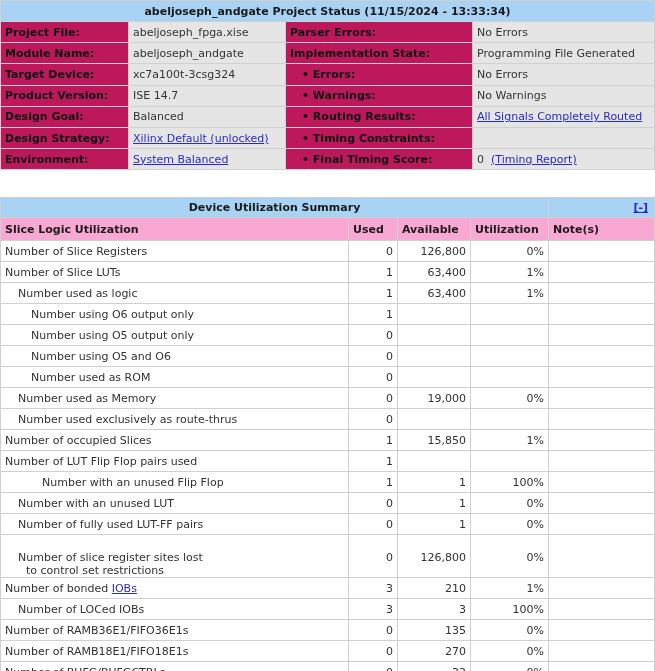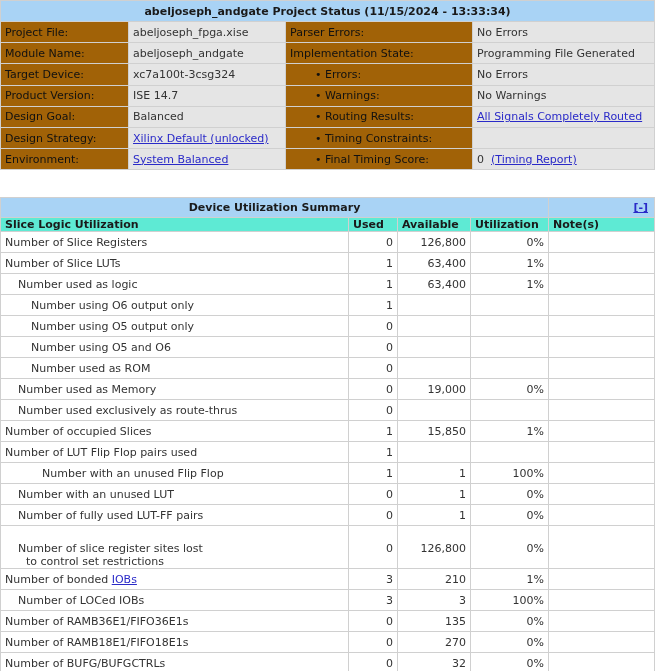--- a/index.html
+++ b/index.html
@@ -18,32 +18,32 @@
       font-weight: normal;
       text-align: left;
     }
     .title-row td {
       background: #a9d3f5;
       font-weight: bold;
       text-align: center;
       height: 21px;
       color: #1a1a1a;
     }
-    .lbl { background: #a16207; font-weight: normal; color: #111; }
-    .lbl.sub { padding-left: 29px; }
+    .lbl { background: #be185d; font-weight: bold; color: #111; }
+    .lbl.sub { padding-left: 16px; }
     .val { background: #e5e5e5; color: #333; }
     a, .link { color: #2a2ac8; text-decoration: underline; cursor: pointer; }
 
     #status-table { position: absolute; left: 0; top: 0; width: 654px; }
     #status-table tr.row td { height: 21.2px; }
 
     #util-table { position: absolute; left: 0; top: 197px; width: 654px; }
     #util-table .title-row td { height: 20px; }
     #util-table .title-row td.toggle-cell { text-align: right; padding-right: 6px; }
-    #util-table .hdr td { background: #5eead4; font-weight: bold; height: 14px; }
+    #util-table .hdr td { background: #f9a8d4; font-weight: bold; height: 23px; }
     #util-table tr.drow td { height: 21px; background: #fff; color: #333; }
     #util-table tr.drow.tall td { height: 36px; vertical-align: top; padding-top: 16px; }
     #util-table td.num { text-align: right; }
     .ind1 { padding-left: 17px !important; }
     .ind2 { padding-left: 30px !important; }
     .wrap { white-space: normal; line-height: 13px; }
   </style>
 </head>
 <body>
 

